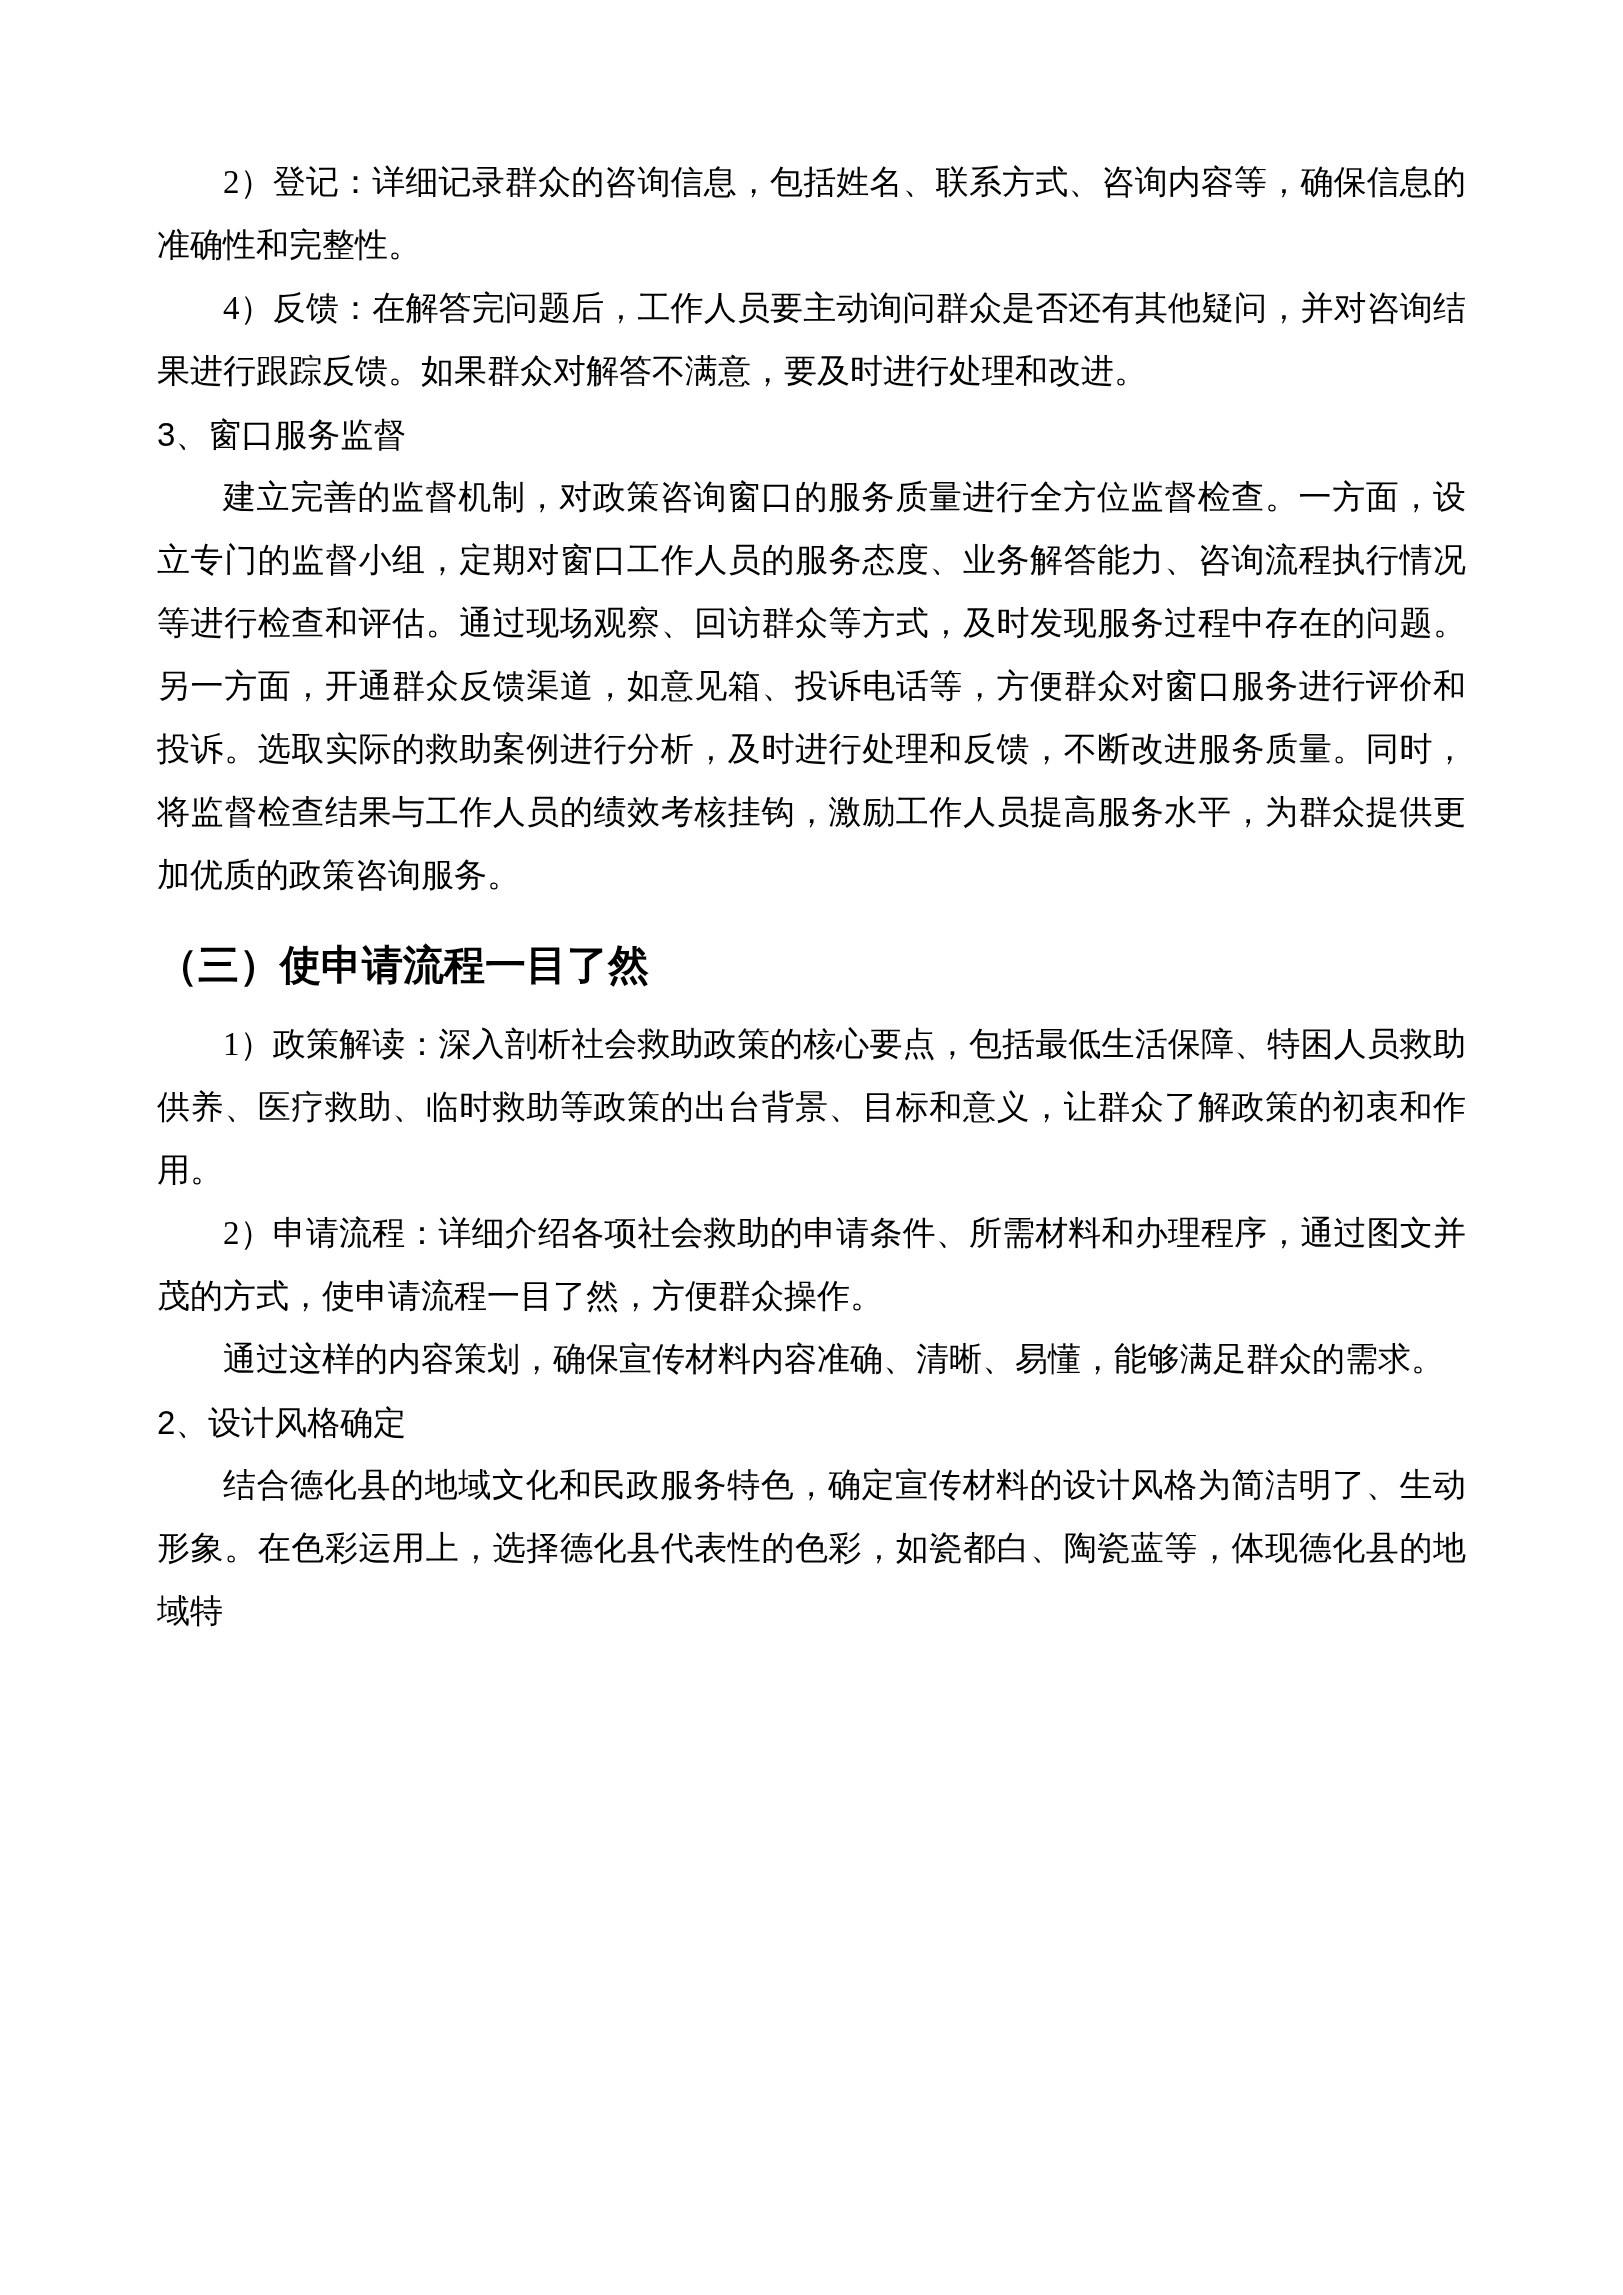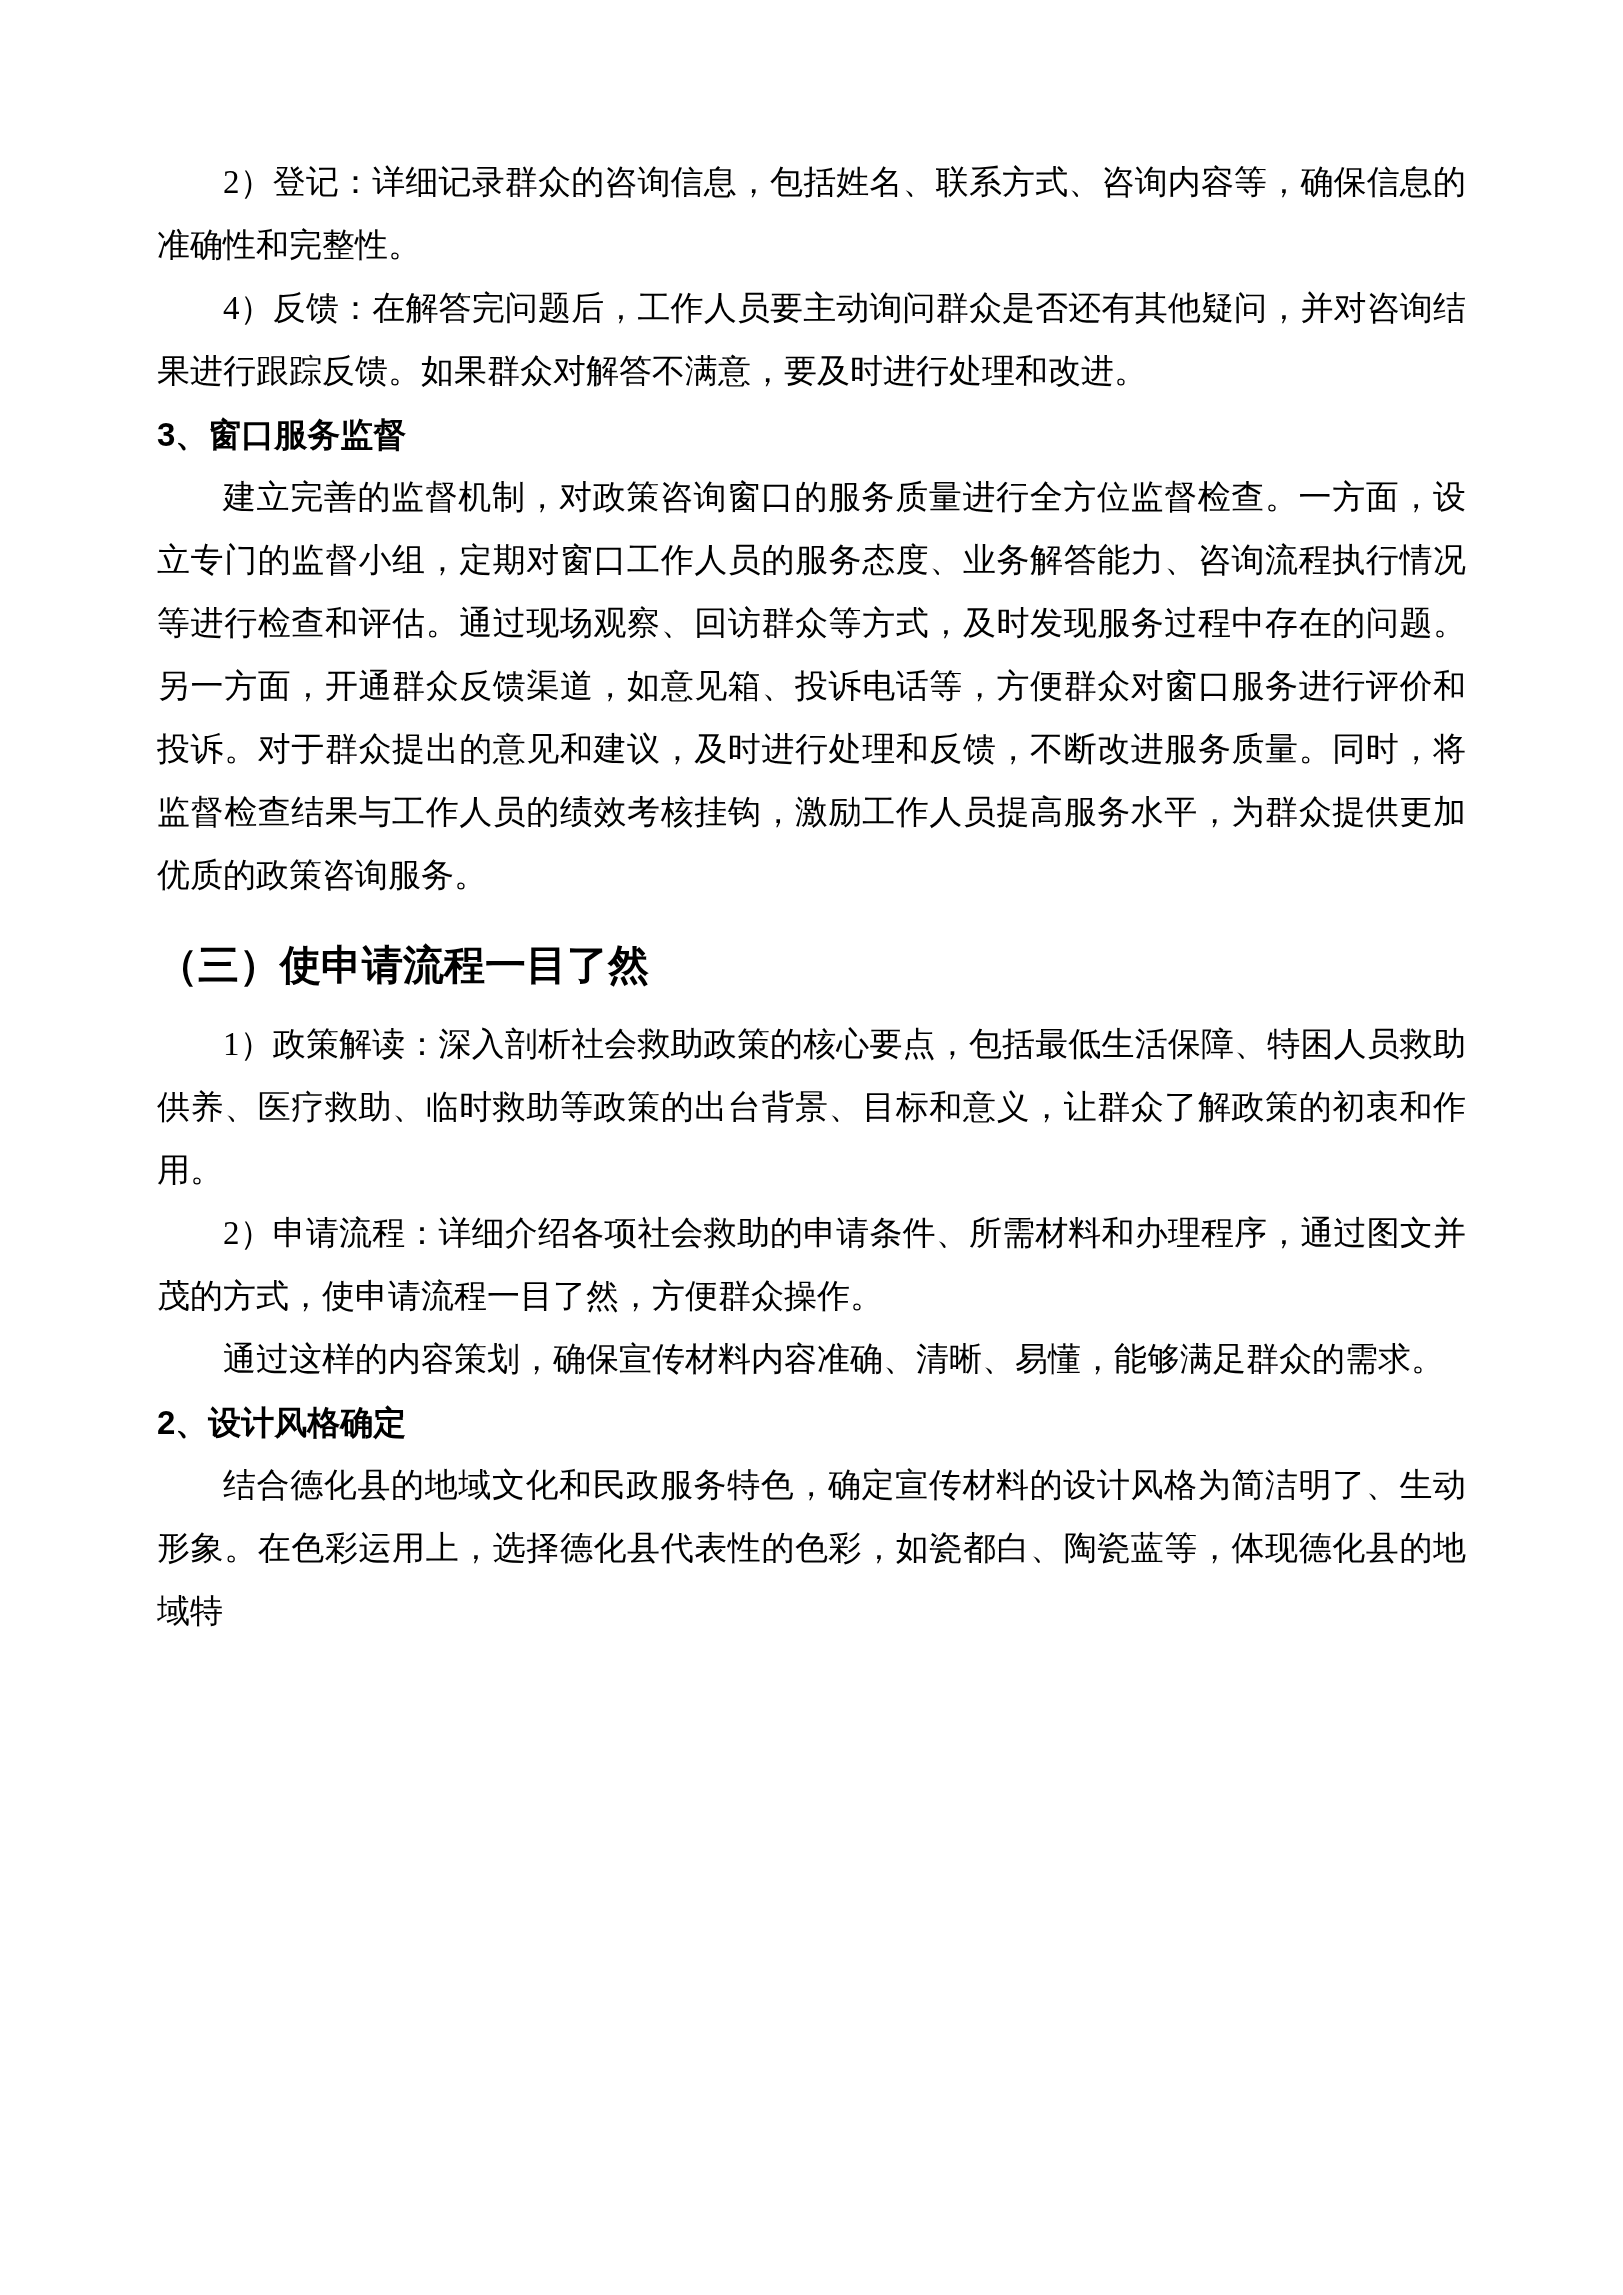--- a/index.html
+++ b/index.html
@@ -23,41 +23,41 @@
     font-size: 33px;
     line-height: 63px;
     text-align: justify;
     text-indent: 2em;
     word-break: break-all;
   }
   .heading-3 {
     margin: 0;
     font-size: 33px;
     line-height: 63px;
-    font-weight: bold;
+    font-weight: normal;
     font-family: "Liberation Sans", "DejaVu Sans", sans-serif;
     text-indent: 0;
   }
   .heading-2 {
     margin: 22px 0 10.5px 0;
     font-size: 41px;
     line-height: 73px;
     font-weight: bold;
     font-family: "Liberation Sans", "DejaVu Sans", sans-serif;
     text-indent: 0;
   }
 </style>
 </head>
 <body>
 
 <div class="page">
   <p class="para">2）登记：详细记录群众的咨询信息，包括姓名、联系方式、咨询内容等，确保信息的准确性和完整性。</p>
   <p class="para">4）反馈：在解答完问题后，工作人员要主动询问群众是否还有其他疑问，并对咨询结果进行跟踪反馈。如果群众对解答不满意，要及时进行处理和改进。</p>
   <h3 class="heading-3">3、窗口服务监督</h3>
-  <p class="para">建立完善的监督机制，对政策咨询窗口的服务质量进行全方位监督检查。一方面，设立专门的监督小组，定期对窗口工作人员的服务态度、业务解答能力、咨询流程执行情况等进行检查和评估。通过现场观察、回访群众等方式，及时发现服务过程中存在的问题。另一方面，开通群众反馈渠道，如意见箱、投诉电话等，方便群众对窗口服务进行评价和投诉。对于群众提出的意见和建议，及时进行处理和反馈，不断改进服务质量。同时，将监督检查结果与工作人员的绩效考核挂钩，激励工作人员提高服务水平，为群众提供更加优质的政策咨询服务。</p>
+  <p class="para">建立完善的监督机制，对政策咨询窗口的服务质量进行全方位监督检查。一方面，设立专门的监督小组，定期对窗口工作人员的服务态度、业务解答能力、咨询流程执行情况等进行检查和评估。通过现场观察、回访群众等方式，及时发现服务过程中存在的问题。另一方面，开通群众反馈渠道，如意见箱、投诉电话等，方便群众对窗口服务进行评价和投诉。选取实际的救助案例进行分析，及时进行处理和反馈，不断改进服务质量。同时，将监督检查结果与工作人员的绩效考核挂钩，激励工作人员提高服务水平，为群众提供更加优质的政策咨询服务。</p>
   <h2 class="heading-2">（三）使申请流程一目了然</h2>
   <p class="para">1）政策解读：深入剖析社会救助政策的核心要点，包括最低生活保障、特困人员救助供养、医疗救助、临时救助等政策的出台背景、目标和意义，让群众了解政策的初衷和作用。</p>
   <p class="para">2）申请流程：详细介绍各项社会救助的申请条件、所需材料和办理程序，通过图文并茂的方式，使申请流程一目了然，方便群众操作。</p>
   <p class="para">通过这样的内容策划，确保宣传材料内容准确、清晰、易懂，能够满足群众的需求。</p>
   <h3 class="heading-3">2、设计风格确定</h3>
   <p class="para">结合德化县的地域文化和民政服务特色，确定宣传材料的设计风格为简洁明了、生动形象。在色彩运用上，选择德化县代表性的色彩，如瓷都白、陶瓷蓝等，体现德化县的地域特</p>
 </div>
 
 
 </body></html>

